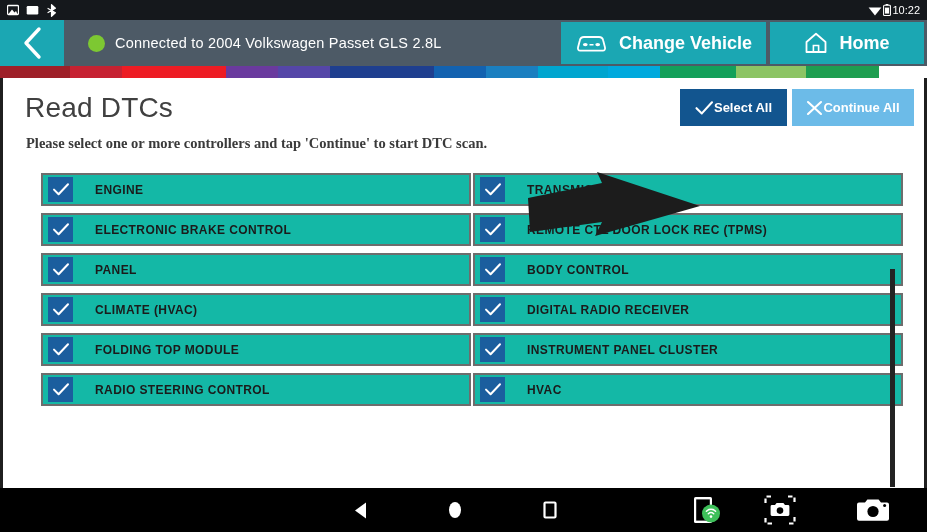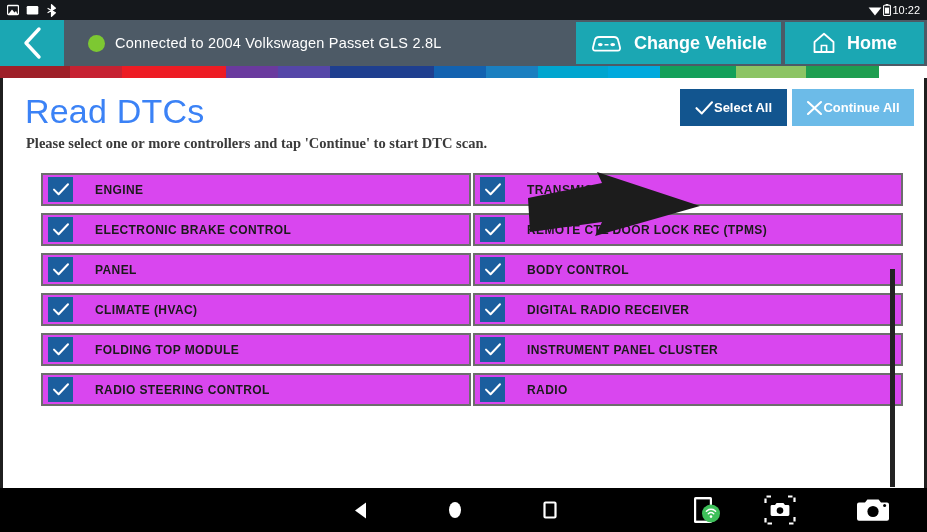--- a/index.html
+++ b/index.html
@@ -40,51 +40,51 @@
   }
   .dot { width:17px; height:17px; border-radius:50%; background:#7dc832; flex:none; }
   .conn-text { color:#ffffff; font-size:14.5px; letter-spacing:0.2px; }
 
   .hdrbtn {
     background:#1ba7b3; color:#fff; margin:2px 0 2px 4px;
     display:flex; align-items:center; justify-content:center; gap:11px;
     cursor:pointer; font-size:18px; font-weight:bold;
   }
   .hdrbtn.change { width:205px; }
-  .hdrbtn.home   { width:139px; margin-right:3px; }
+  .hdrbtn.home   { width:154px; margin-right:3px; }
 
   
   .stripe {
     position:absolute; left:0; top:66px; width:927px; height:12px;
     display:flex;
   }
   .stripe span { display:block; height:100%; }
 
   
   .content { position:absolute; left:0; top:78px; width:927px; height:410px; background:#fff;
              border-left:3px solid #1f1f1f; border-right:3px solid #1f1f1f; }
 
-  .page-title { position:absolute; left:22px; top:14px; font-size:34px; color:#3b82f6; letter-spacing:0.2px;}
+  .page-title { position:absolute; left:22px; top:14px; font-size:28px; color:#404040; letter-spacing:0.2px;}
   .page-sub { position:absolute; left:23px; top:56px; width:470px; font-size:14.5px;
               line-height:19px; color:#3a3a3a; font-weight:bold;font-family:Liberation Serif, serif; }
 
   .topbtns { position:absolute; right:10px; top:11px; display:flex; gap:5px; }
   .tbtn { height:37px; display:flex; align-items:center; justify-content:center; gap:0;
           color:#ffffff; font-size:13px; font-weight:bold; cursor:pointer; padding:8px 14px; }
   .tbtn.select { background:#12558f; width:107px; }
   .tbtn.deselect { background:#6cbbe8; width:122px; }
 
   
   .listwrap { position:absolute; left:0; top:95px; width:921px; height:245px; }
   .col { position:absolute; top:0; width:430px; }
   .col.left { left:38px; }
   .col.right { left:470px; }
 
   .row {
-    height:33px; border:2px solid #6d6d6d; background:#d946ef;
+    height:33px; border:2px solid #6d6d6d; background:#14b8a6;
     display:flex; align-items:center; margin-bottom:7px; cursor:pointer;
     padding-left:5px;
   }
   .cb {
     width:25px; height:25px; background:#1b5e9e; flex:none;
     display:flex; align-items:center; justify-content:center;
   }
   .row-label { font-size:12px; font-weight:bold; color:#1b1b1b; letter-spacing:0.4px;
                margin-left:22px; white-space:nowrap; }
 
@@ -314,21 +314,21 @@
               </svg>
             </div>
             <div class="row-label">INSTRUMENT PANEL CLUSTER</div>
           </div>
           <div class="row">
             <div class="cb">
               <svg width="18" height="15" viewBox="0 0 18 15">
                 <path d="M2 7.6L6.6 12.2L16 2.2" fill="none" stroke="#ffffff" stroke-width="2" stroke-linecap="round" stroke-linejoin="round"></path>
               </svg>
             </div>
-            <div class="row-label">RADIO</div>
+            <div class="row-label">HVAC</div>
           </div>
         </div>
       <div class="scrollbar"></div>
     </div>
 
     <div class="continue">
       <span>Continue</span>
     </div>
 
     <div class="arrow top">

